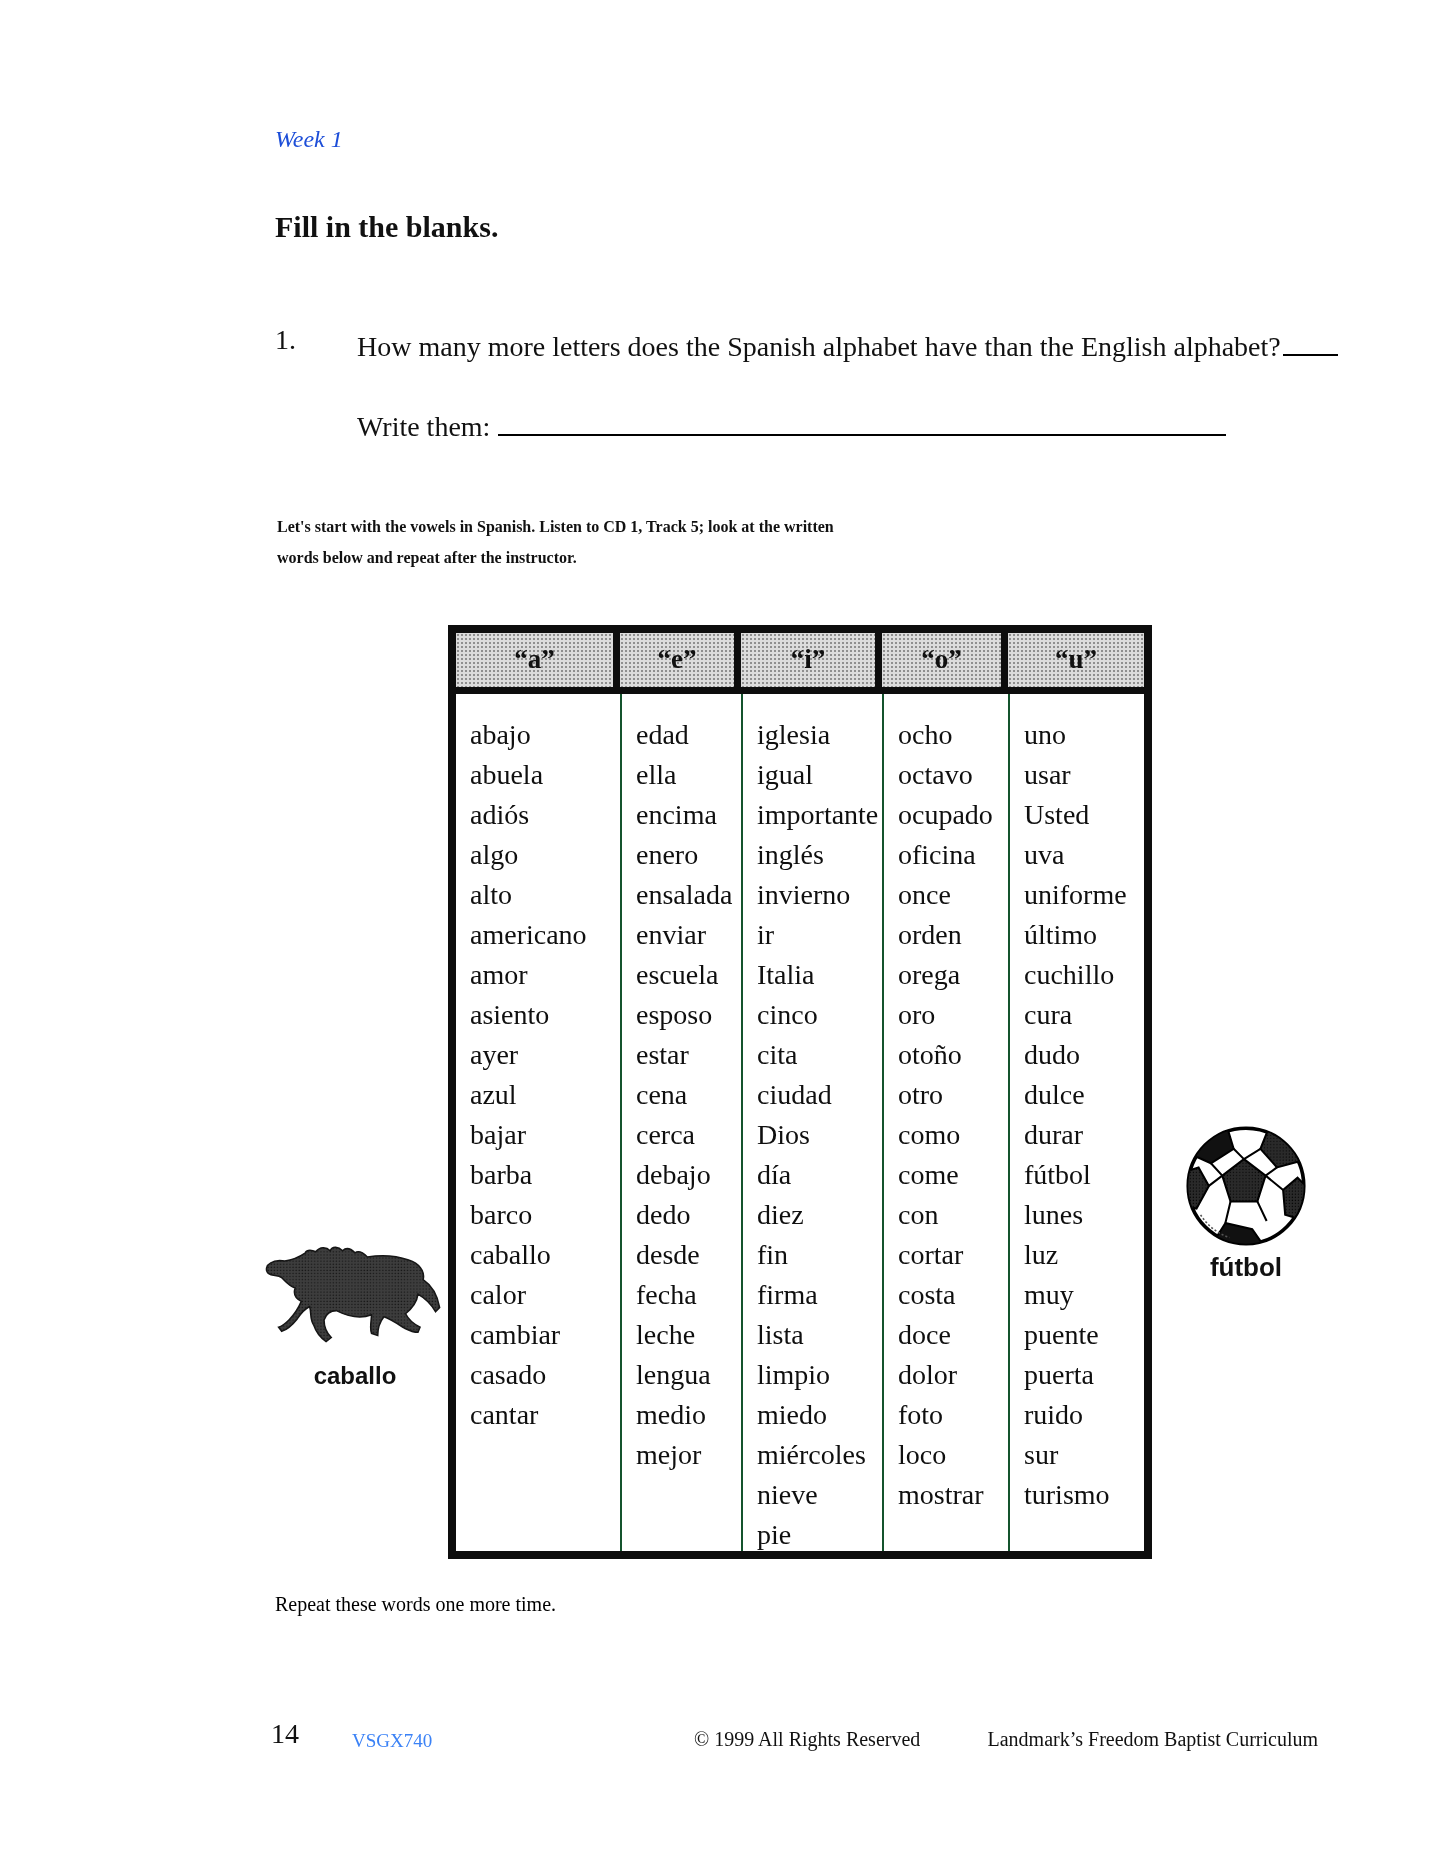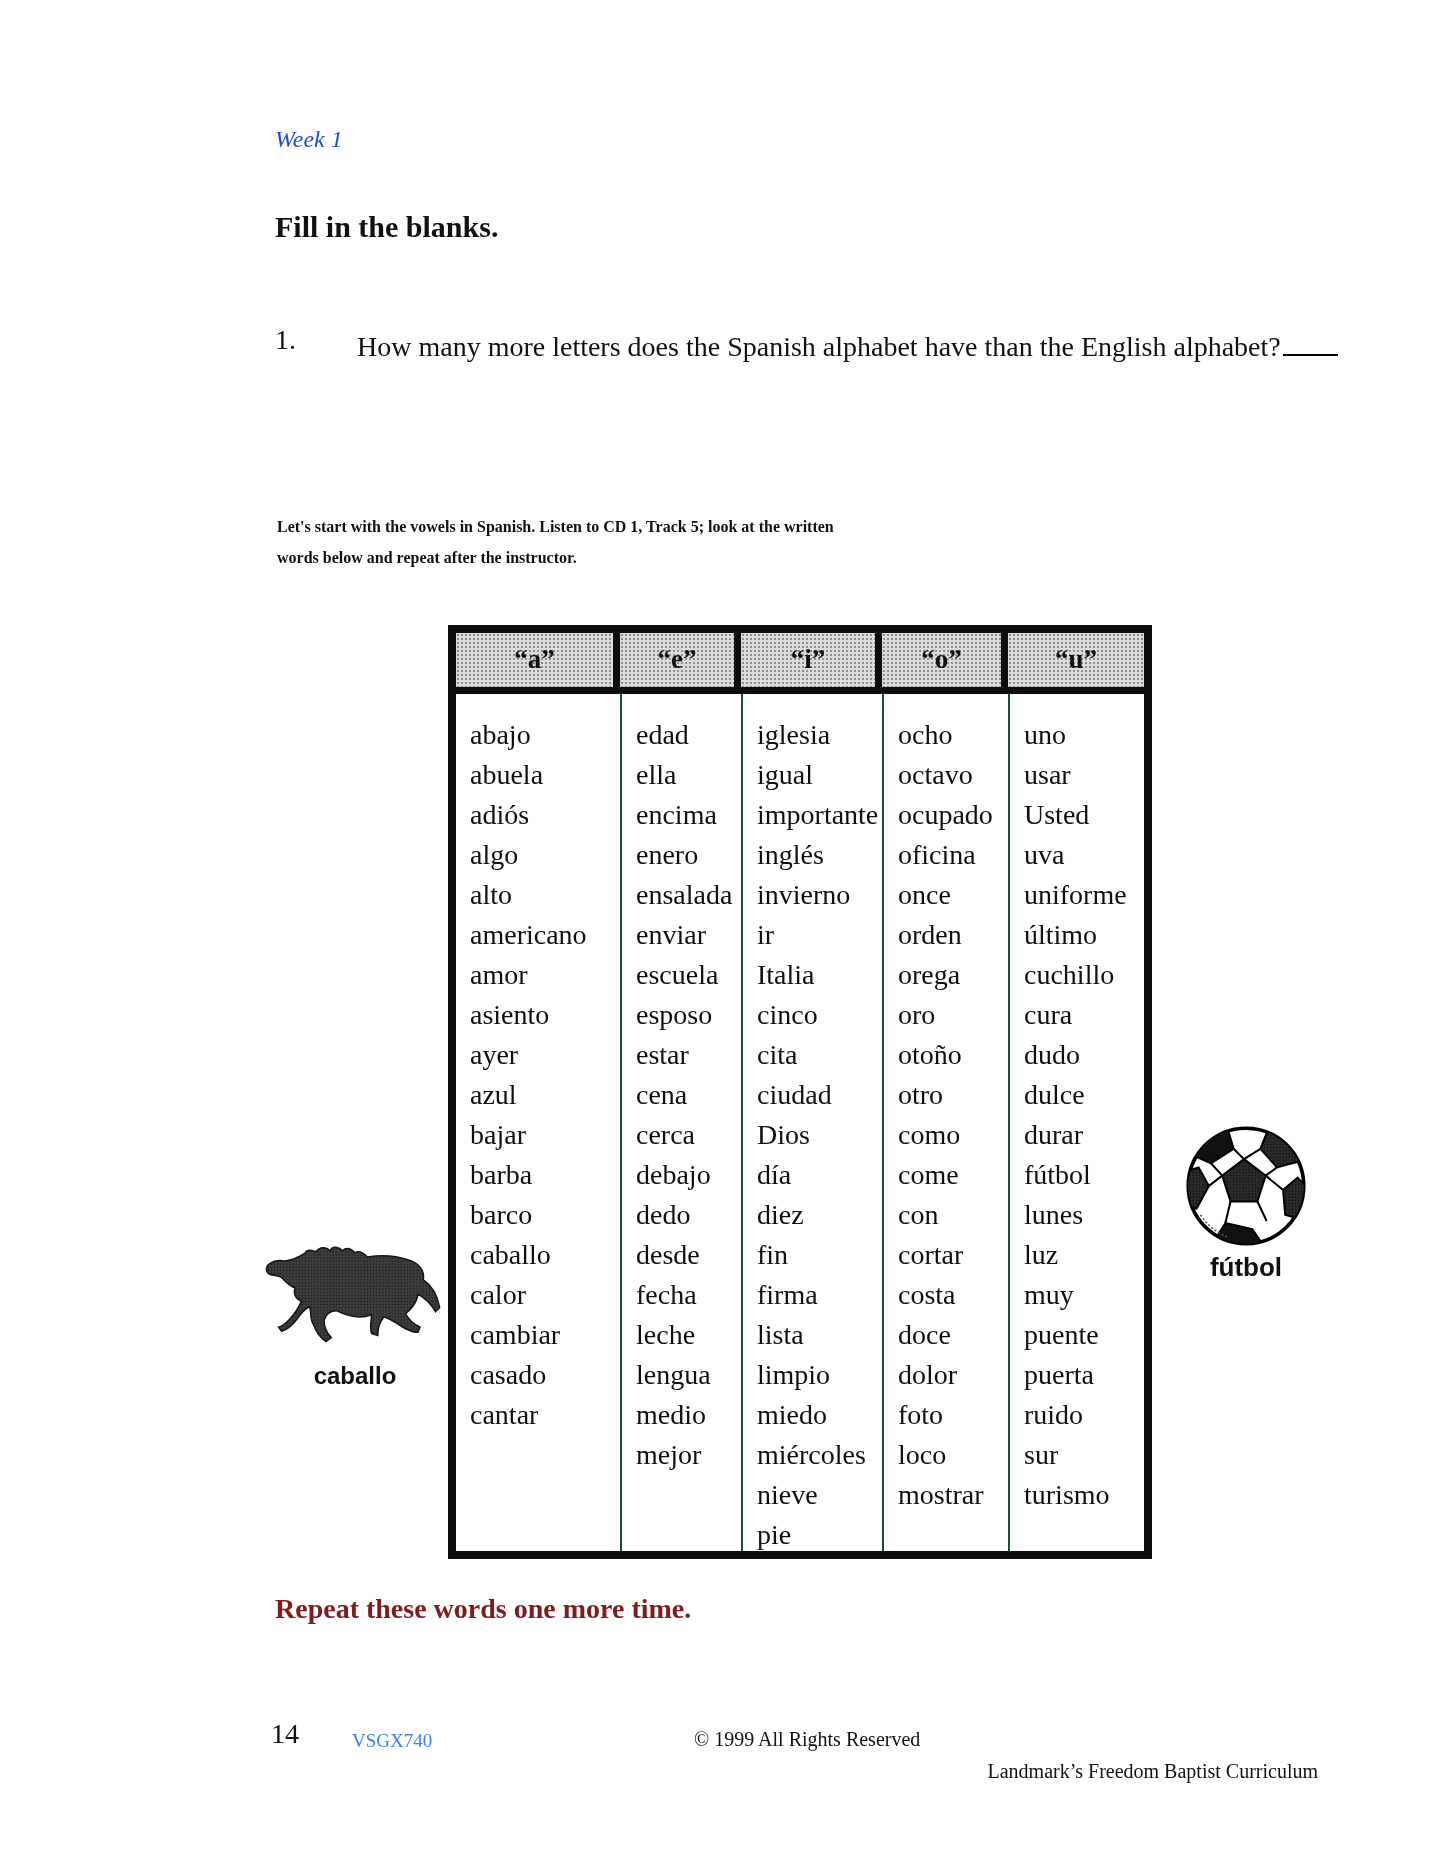--- a/index.html
+++ b/index.html
@@ -38,41 +38,44 @@
   .w0{width:164px;} .w1{width:121px;} .w2{width:141px;} .w3{width:126px;} .w4{width:136px;}
 
   
   .horse-wrap{left:264px;top:1226px;width:182px;height:128px;}
   .horse-label{left:264px;top:1362px;width:182px;text-align:center;
                font-family:"Liberation Sans", sans-serif;font-weight:bold;font-size:24px;color:#111;}
   .ball-wrap{left:1180px;top:1122px;width:132px;height:132px;}
   .ball-label{left:1180px;top:1252px;width:132px;text-align:center;
               font-family:"Liberation Sans", sans-serif;font-weight:bold;font-size:26px;color:#111;}
 
-  .repeat{left:275px;top:1593px;font-weight:bold;font-size:28px;color:#7f1d1d;}
+  .repeat{left:275px;top:1593px;font-weight:normal;font-size:20px;color:#000000;}
 
   .pagenum{left:271px;top:1718px;font-size:28px;color:#111;}
   .code{left:352px;top:1730px;font-size:19px;color:#3b82f6;}
   .copyright{left:694px;top:1728px;font-size:20px;color:#111;}
-  .publisher{left:950px;top:1728px;width:368px;text-align:right;font-size:20px;color:#111;margin-top:32px;}
+  .publisher{left:950px;top:1728px;width:368px;text-align:right;font-size:20px;color:#111;}
 </style>
 </head>
 <body>
 
 <div class="page">
 
   <div class="abs week">Week 1</div>
 
   <div class="abs heading">Fill in the blanks.</div>
 
   <div class="abs qrow">
     <span class="qnum">1.</span>
     <span><span>How many more letters does the Spanish alphabet have than the English alphabet?</span><span class="blank q-after"></span></span>
   </div>
 
+  <div class="abs writerow">
+    <span>Write them:</span><span class="blank write-line"></span>
+  </div>
 
   <div class="abs intro">
     <div>Let's start with the vowels in Spanish. Listen to CD 1, Track 5; look at the written</div>
     <div>words below and repeat after the instructor.</div>
   </div>
 
   <div class="abs vtable">
     <div class="vhead">
         <div class="hcell w0">“a”</div>
         <div class="hcell w1">“e”</div>

